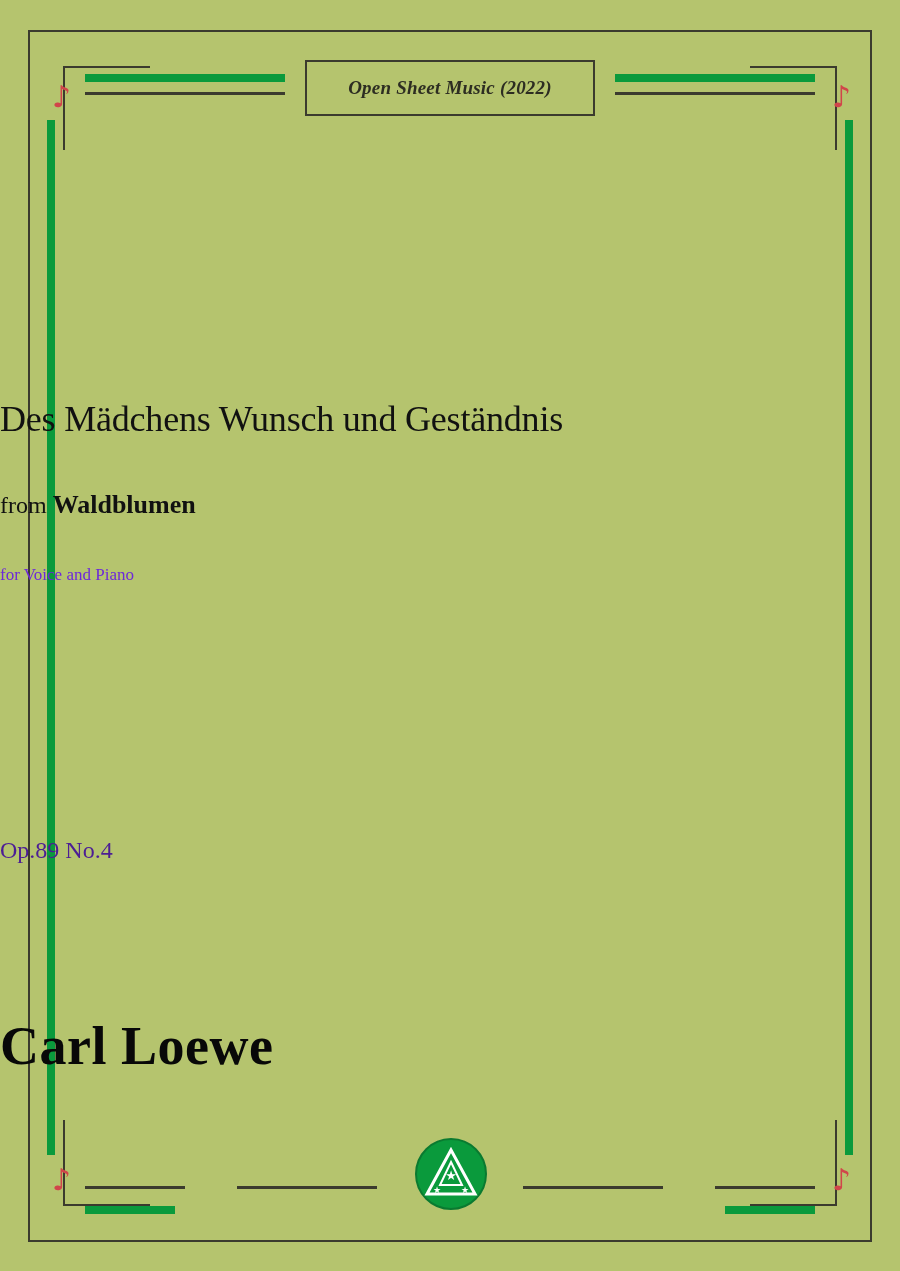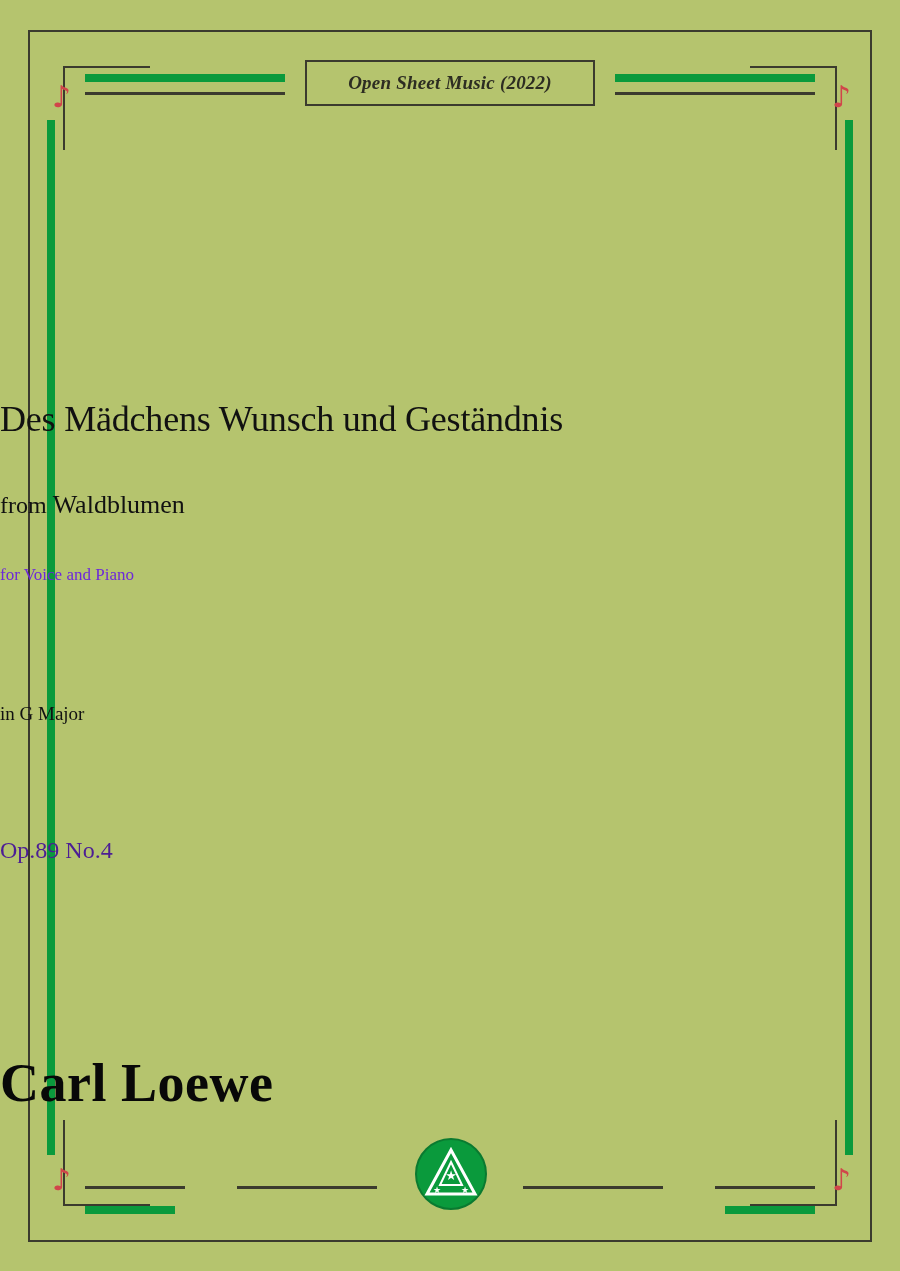--- a/index.html
+++ b/index.html
@@ -98,21 +98,21 @@
   .note-tr { left: 832px; top: 82px;  }
   .note-bl { left: 52px;  top: 1165px;}
   .note-br { left: 832px; top: 1165px;}
 
   
   .badge {
     position: absolute;
     left: 305px;
     top: 60px;
     width: 290px;
-    height: 46px;
+    height: 56px;
     border: 2px solid #3b3b2e;
     box-sizing: border-box;
     display: flex;
     align-items: center;
     justify-content: center;
     background: #b5c46e;
   }
   .badge-text {
     font-family: "Liberation Serif", serif;
     font-style: italic;
@@ -133,21 +133,21 @@
   }
   .subtitle-from {
     position: absolute;
     top: 490px;
     left: 0;
     width: 760px;
     font-size: 24px;
     color: #111;
   }
   .subtitle-from .work {
-    font-weight: normal;
+    font-weight: bold;
     font-size: 26px;
   }
   .instrumentation {
     position: absolute;
     top: 565px;
     left: 0;
     width: 760px;
     font-size: 17px;
     color: #6d28d9;
   }
@@ -169,21 +169,20 @@
   }
   .composer {
     position: absolute;
     top: 1015px;
     left: 0;
     width: 760px;
     font-size: 54px;
     font-weight: bold;
     color: #080808;
     letter-spacing: 0.5px;
-    margin-top: 37px;
   }
 
   
   .logo {
     position: absolute;
     left: 415px;
     top: 1138px;
     width: 72px;
     height: 72px;
   }
@@ -238,21 +237,20 @@
 
   <div class="title-main">Des Mädchens Wunsch und Geständnis</div>
 
   <div class="subtitle-from">
     <span>from</span>
     <span class="work">Waldblumen</span>
   </div>
 
   <div class="instrumentation">for Voice and Piano</div>
 
-  <div class="key">in G Major</div>
 
   <div class="opus">Op.89 No.4</div>
 
   <div class="composer">Carl Loewe</div>
 
   <div class="logo">
     <svg width="72" height="72" viewBox="0 0 72 72" aria-hidden="true">
       <circle cx="36" cy="36" r="35" fill="#0a9a3c" stroke="#0a7a30" stroke-width="2"></circle>
       <polygon points="36,12 60,56 12,56" fill="none" stroke="#ffffff" stroke-width="3"></polygon>
       <polygon points="36,24 47,47 25,47" fill="none" stroke="#ffffff" stroke-width="2"></polygon>

